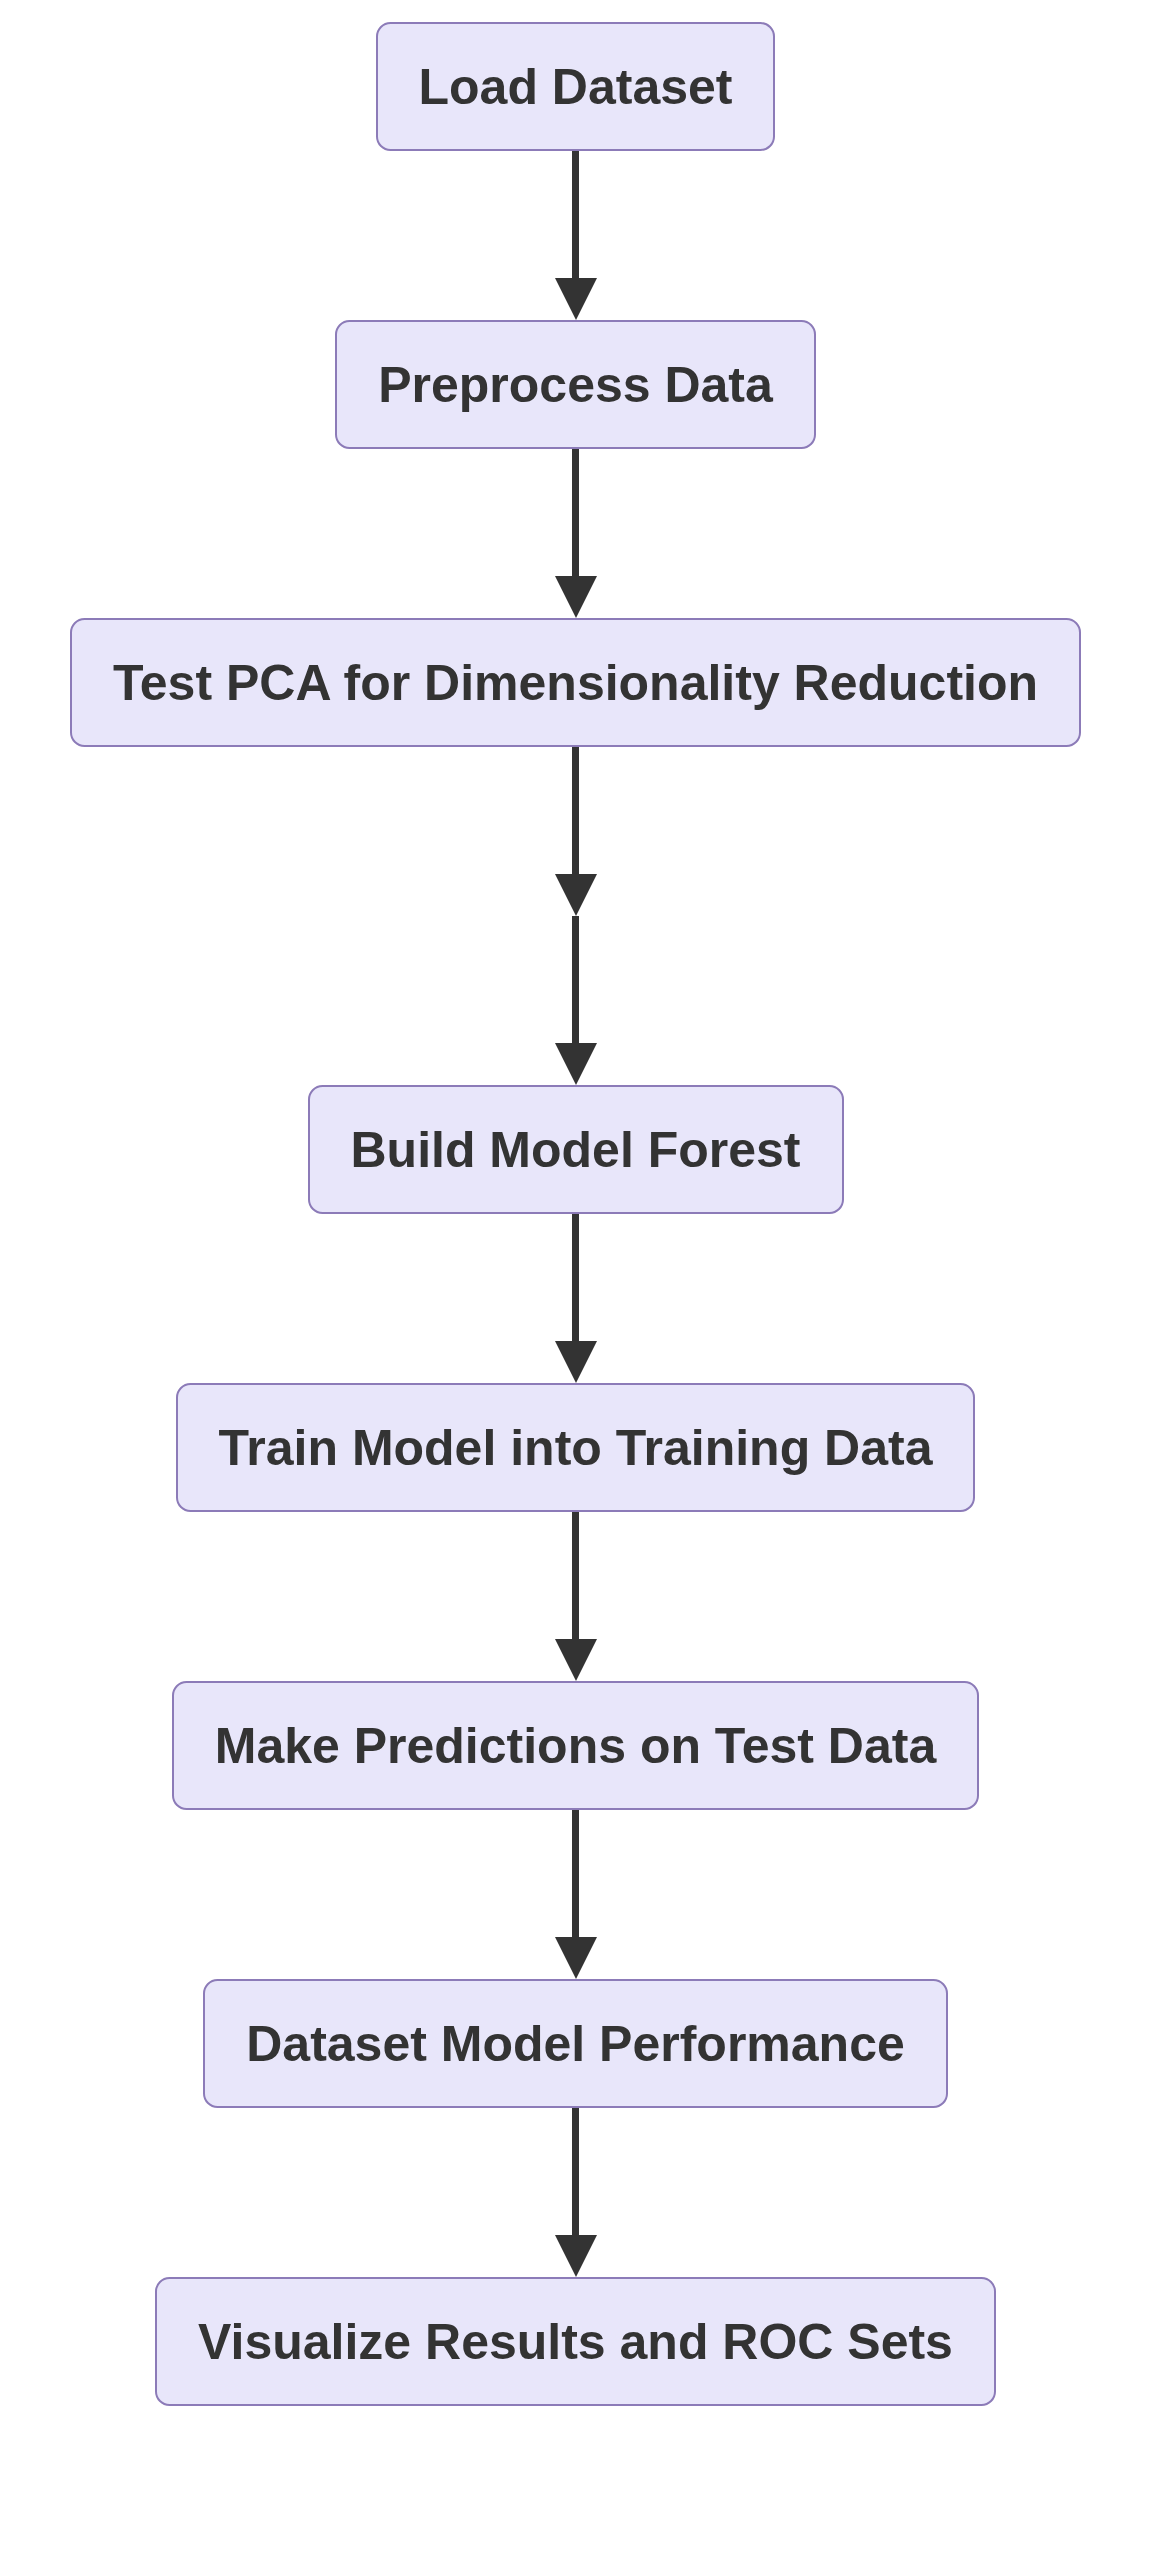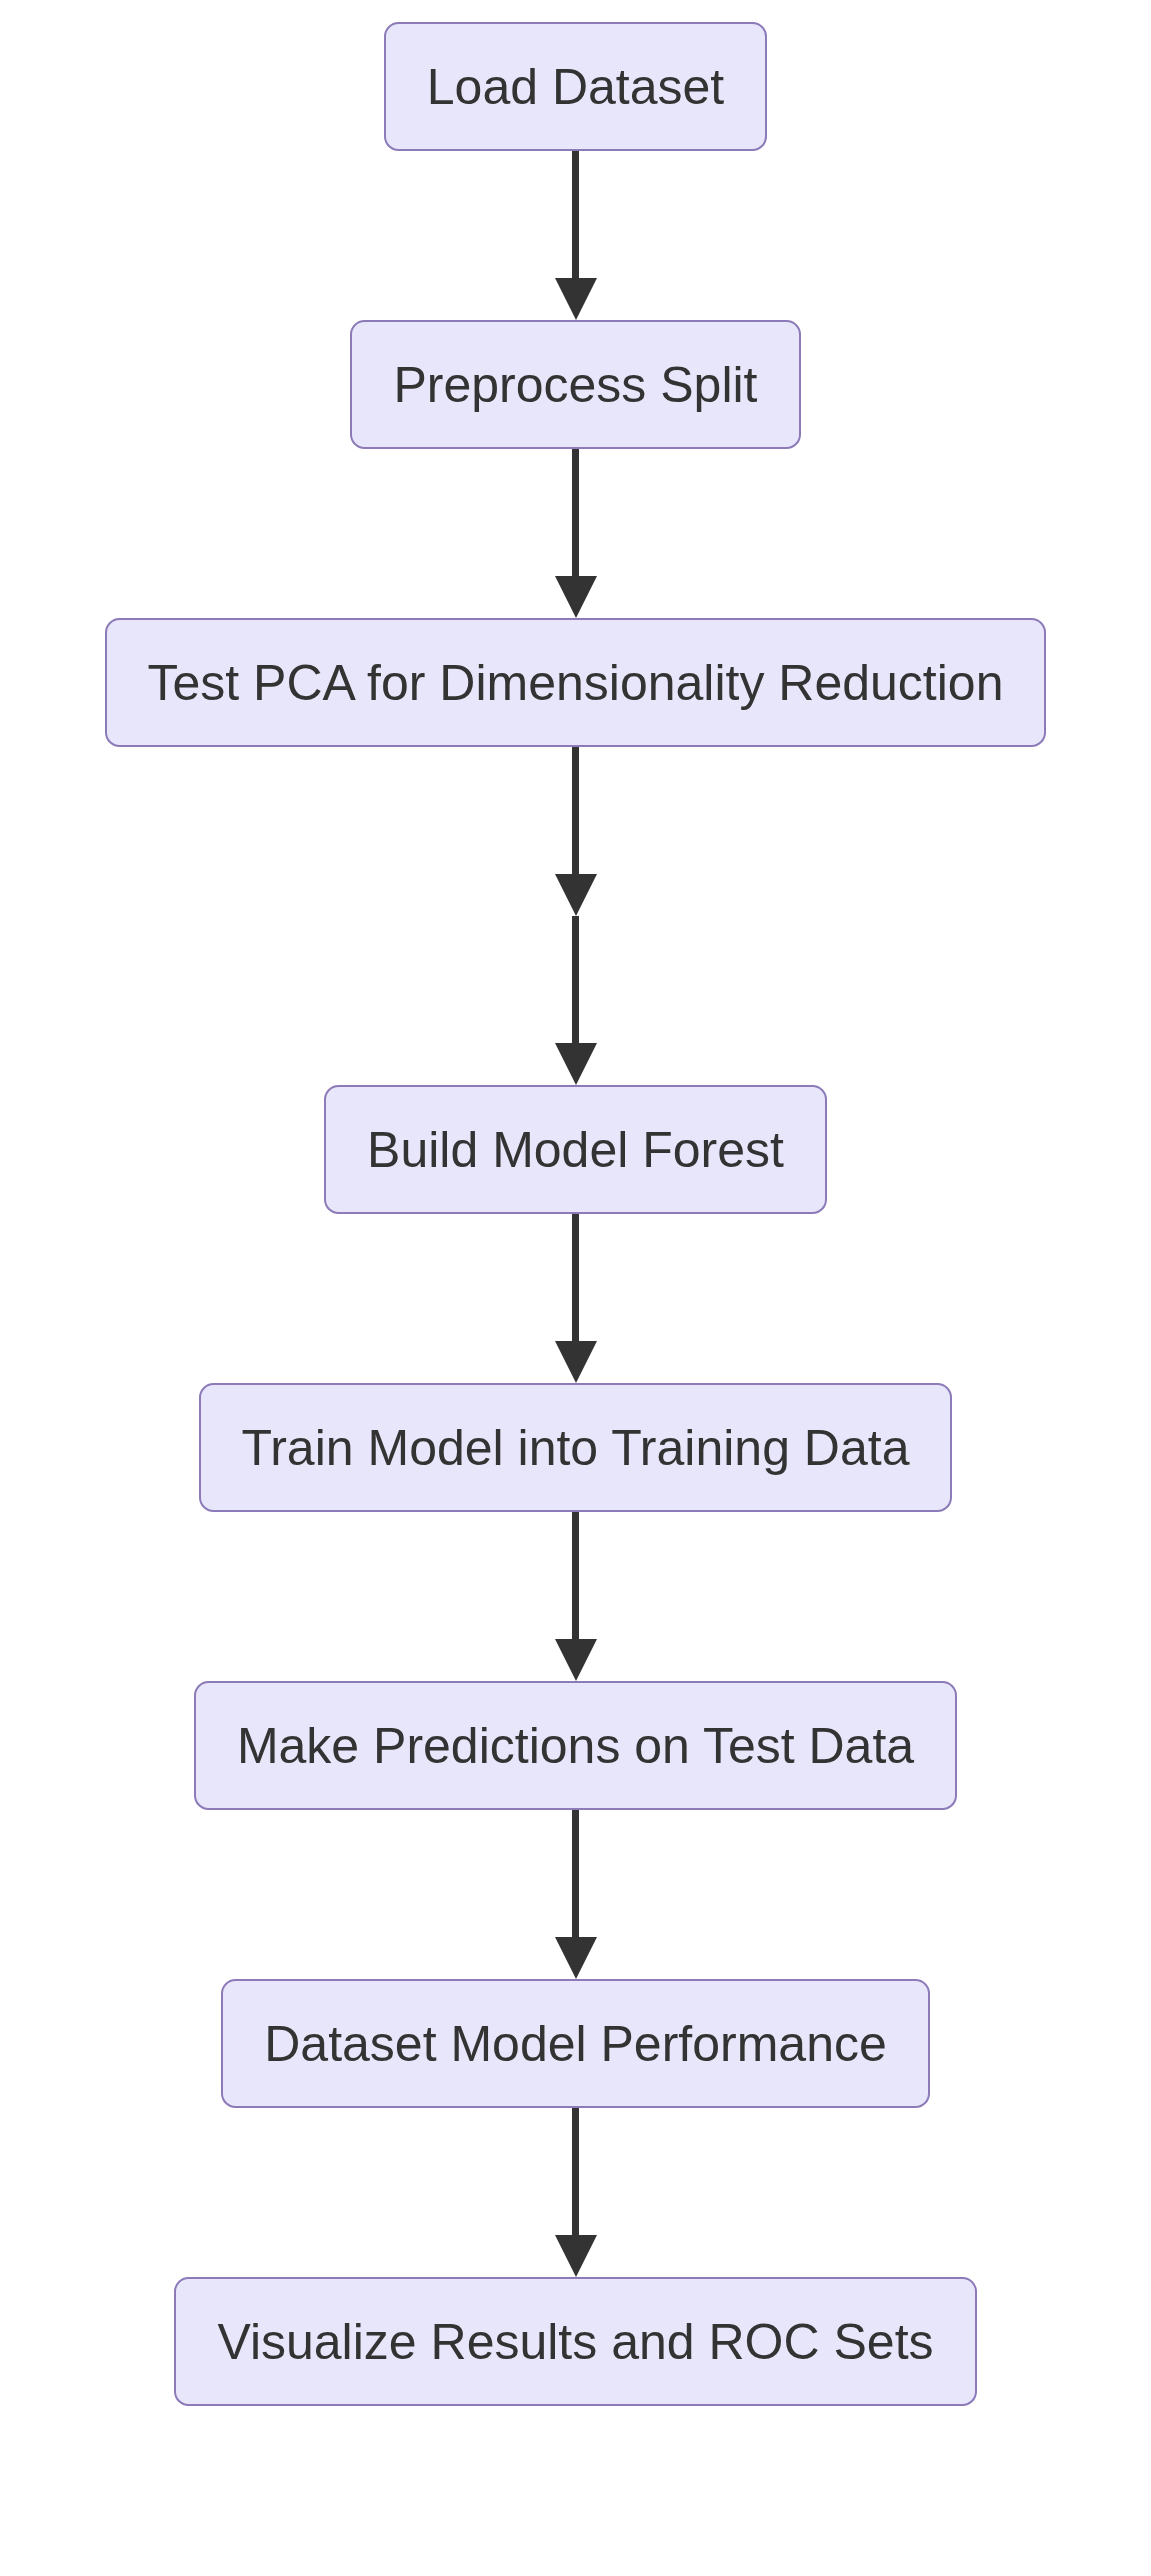--- a/index.html
+++ b/index.html
@@ -30,20 +30,21 @@
     display: flex;
     align-items: center;
     justify-content: center;
     white-space: nowrap;
     background: #e8e6fa;
     border: 2.6px solid #8c7bb8;
     border-radius: 14.5px;
     color: #333333;
     font-size: 50px;
     line-height: 1;
+    font-weight: bold;
   }
   .edge {
     height: 169px;
     width: 42px;
     display: flex;
     flex-direction: column;
     align-items: center;
   }
   .edge-line {
     width: 6.6px;
@@ -66,21 +67,21 @@
   <div class="node">
     <span>Load Dataset</span>
   </div>
 
   <div class="edge">
     <div class="edge-line"></div>
     <div class="arrowhead"></div>
   </div>
 
   <div class="node">
-    <span>Preprocess Split</span>
+    <span>Preprocess Data</span>
   </div>
 
   <div class="edge">
     <div class="edge-line"></div>
     <div class="arrowhead"></div>
   </div>
 
   <div class="node">
     <span>Test PCA for Dimensionality Reduction</span>
   </div>

